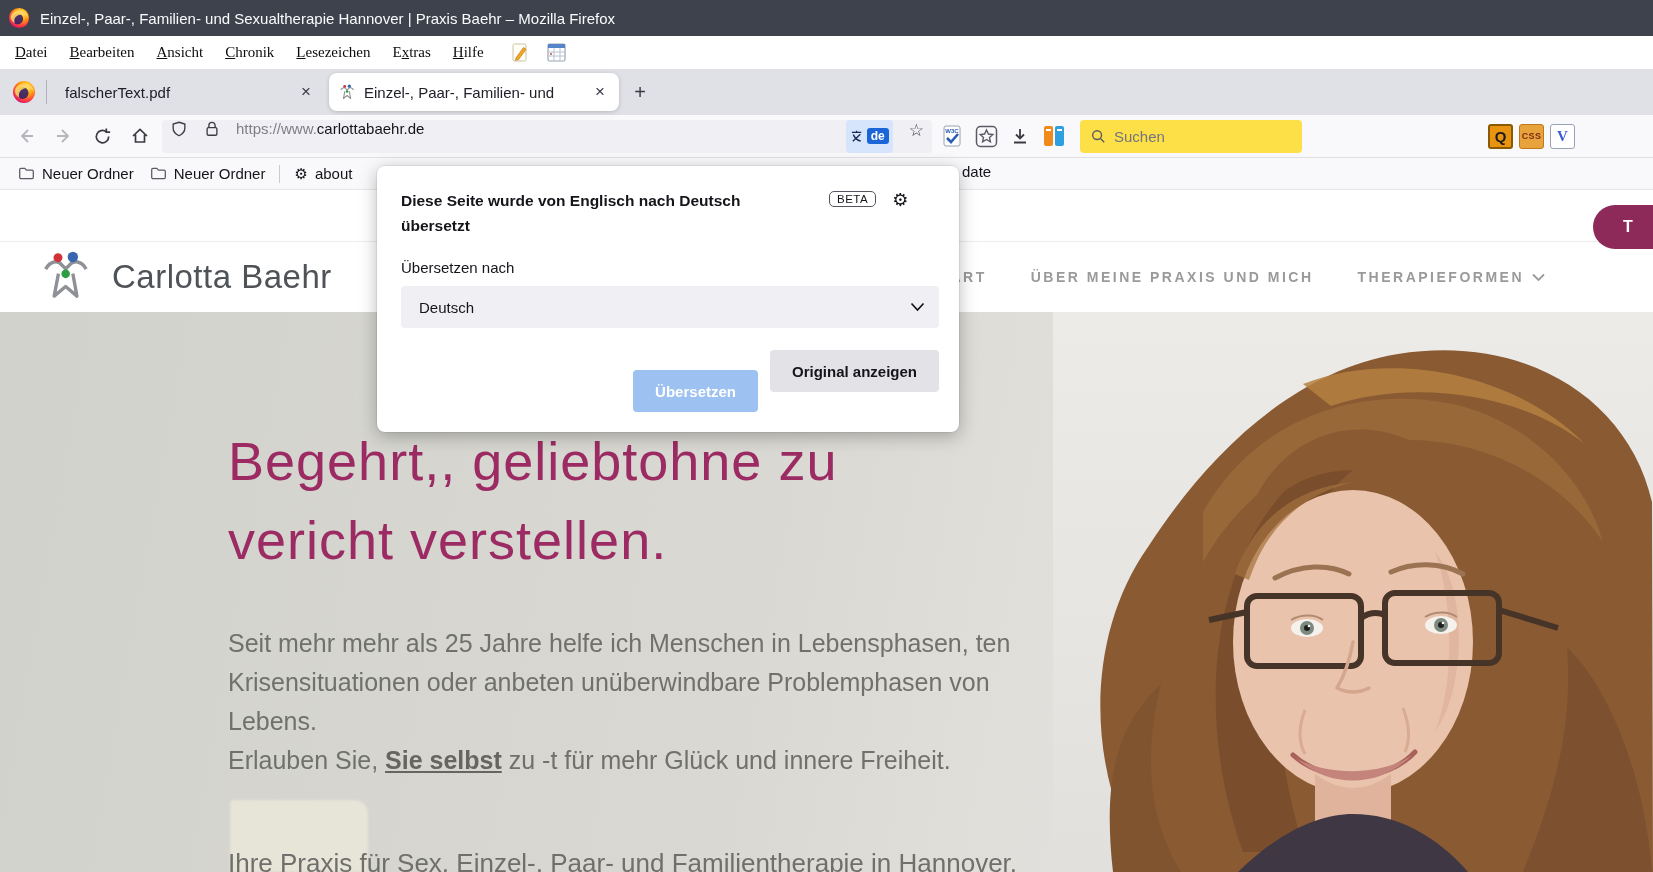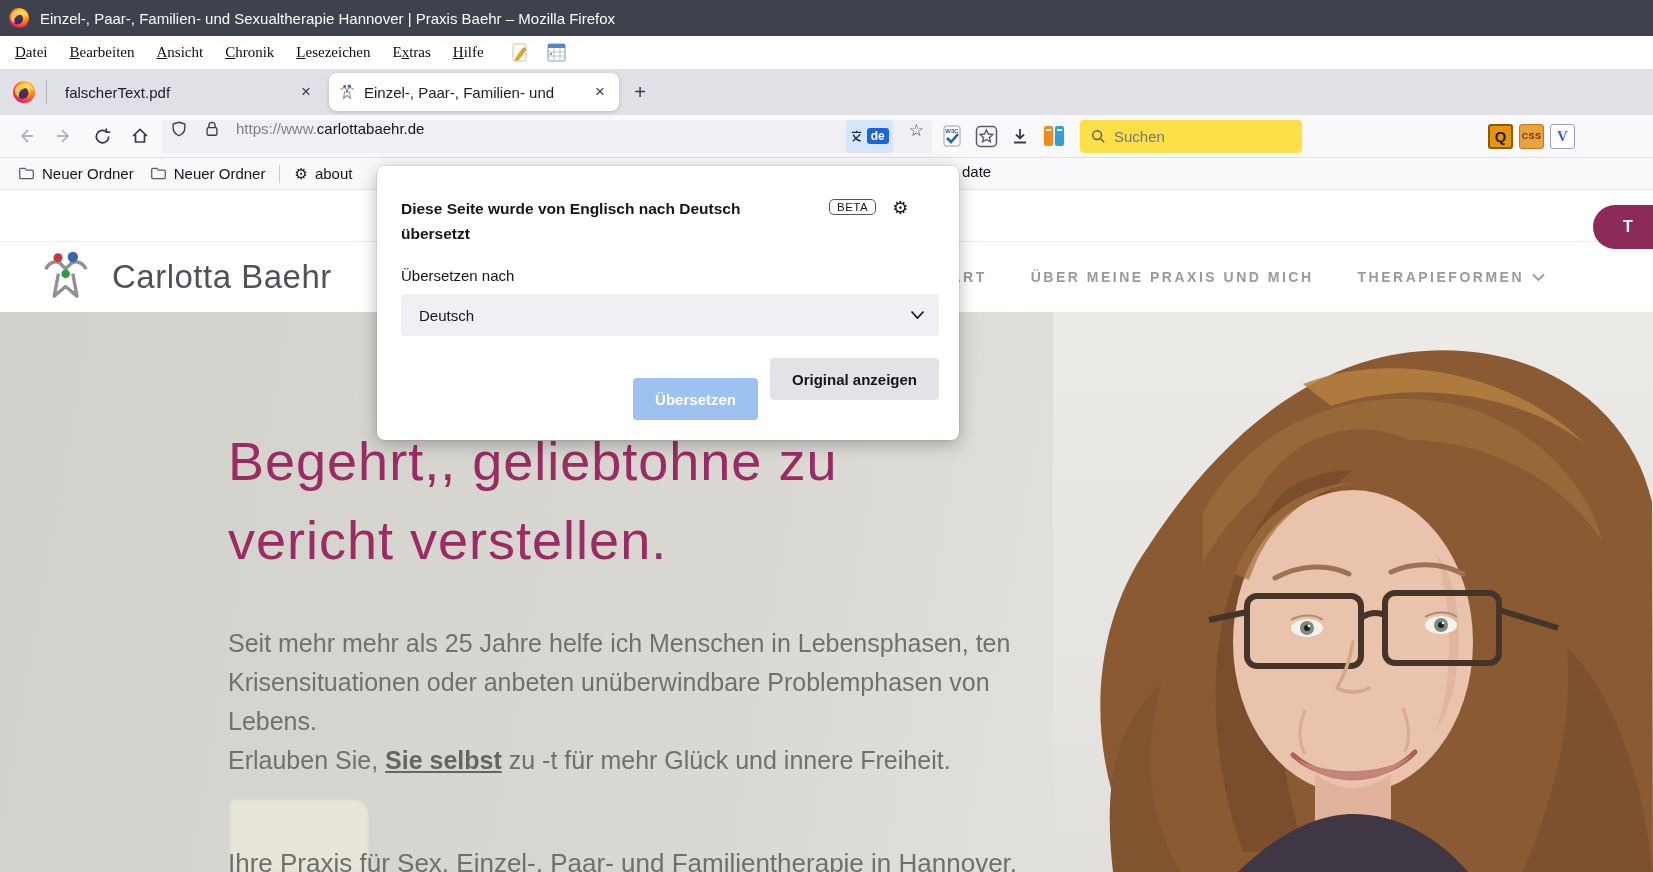--- a/index.html
+++ b/index.html
@@ -104,21 +104,21 @@
   .hero-heading { position:absolute; left:228px; top:110px; color:#9c2b64;
     font-size:54px; line-height:79px; letter-spacing:1px; font-weight:400; }
   .hero-body { position:absolute; left:228px; top:312px; color:#71716c;
     font-size:25px; line-height:39px; }
   .hero-body b { color:#66665f;text-decoration:underline; }
   .hero-footer { position:absolute; left:228px; top:536px; color:#6f6f6b; font-size:26px; }
 
   
   .popup { left:377px; top:166px; width:582px; background:#fff; border-radius:8px;
     box-shadow:0 4px 18px rgba(0,0,0,.28), 0 0 0 1px rgba(0,0,0,.06); z-index:50;
-    padding:30px 20px 20px 24px; }
+    padding:22px 20px 20px 24px; }
   .popup-head { display:flex; align-items:flex-start; }
   .popup-title { width:402px; font-size:15.5px; font-weight:bold; line-height:25px; color:#15141a; }
   .beta-badge { border:1.5px solid #55555f; border-radius:5px; padding:1px 7px;
     font-size:11.5px; letter-spacing:.5px; color:#15141a; margin:3px 0 0 26px; }
   .popup-gear { margin:1px 0 0 16px; font-size:18px; color:#15141a; }
   .popup-label { margin-top:21px; font-size:15px; color:#15141a; }
   .popup-select { margin-top:10px; height:42px; background:#f0f0f4; border-radius:4px;
     display:flex; align-items:center; padding:0 14px 0 18px; font-size:15px; color:#15141a; }
   .popup-select .sel-label { flex:1; }
   .popup-buttons { margin-top:22px; display:flex; justify-content:flex-end; gap:12px; }

